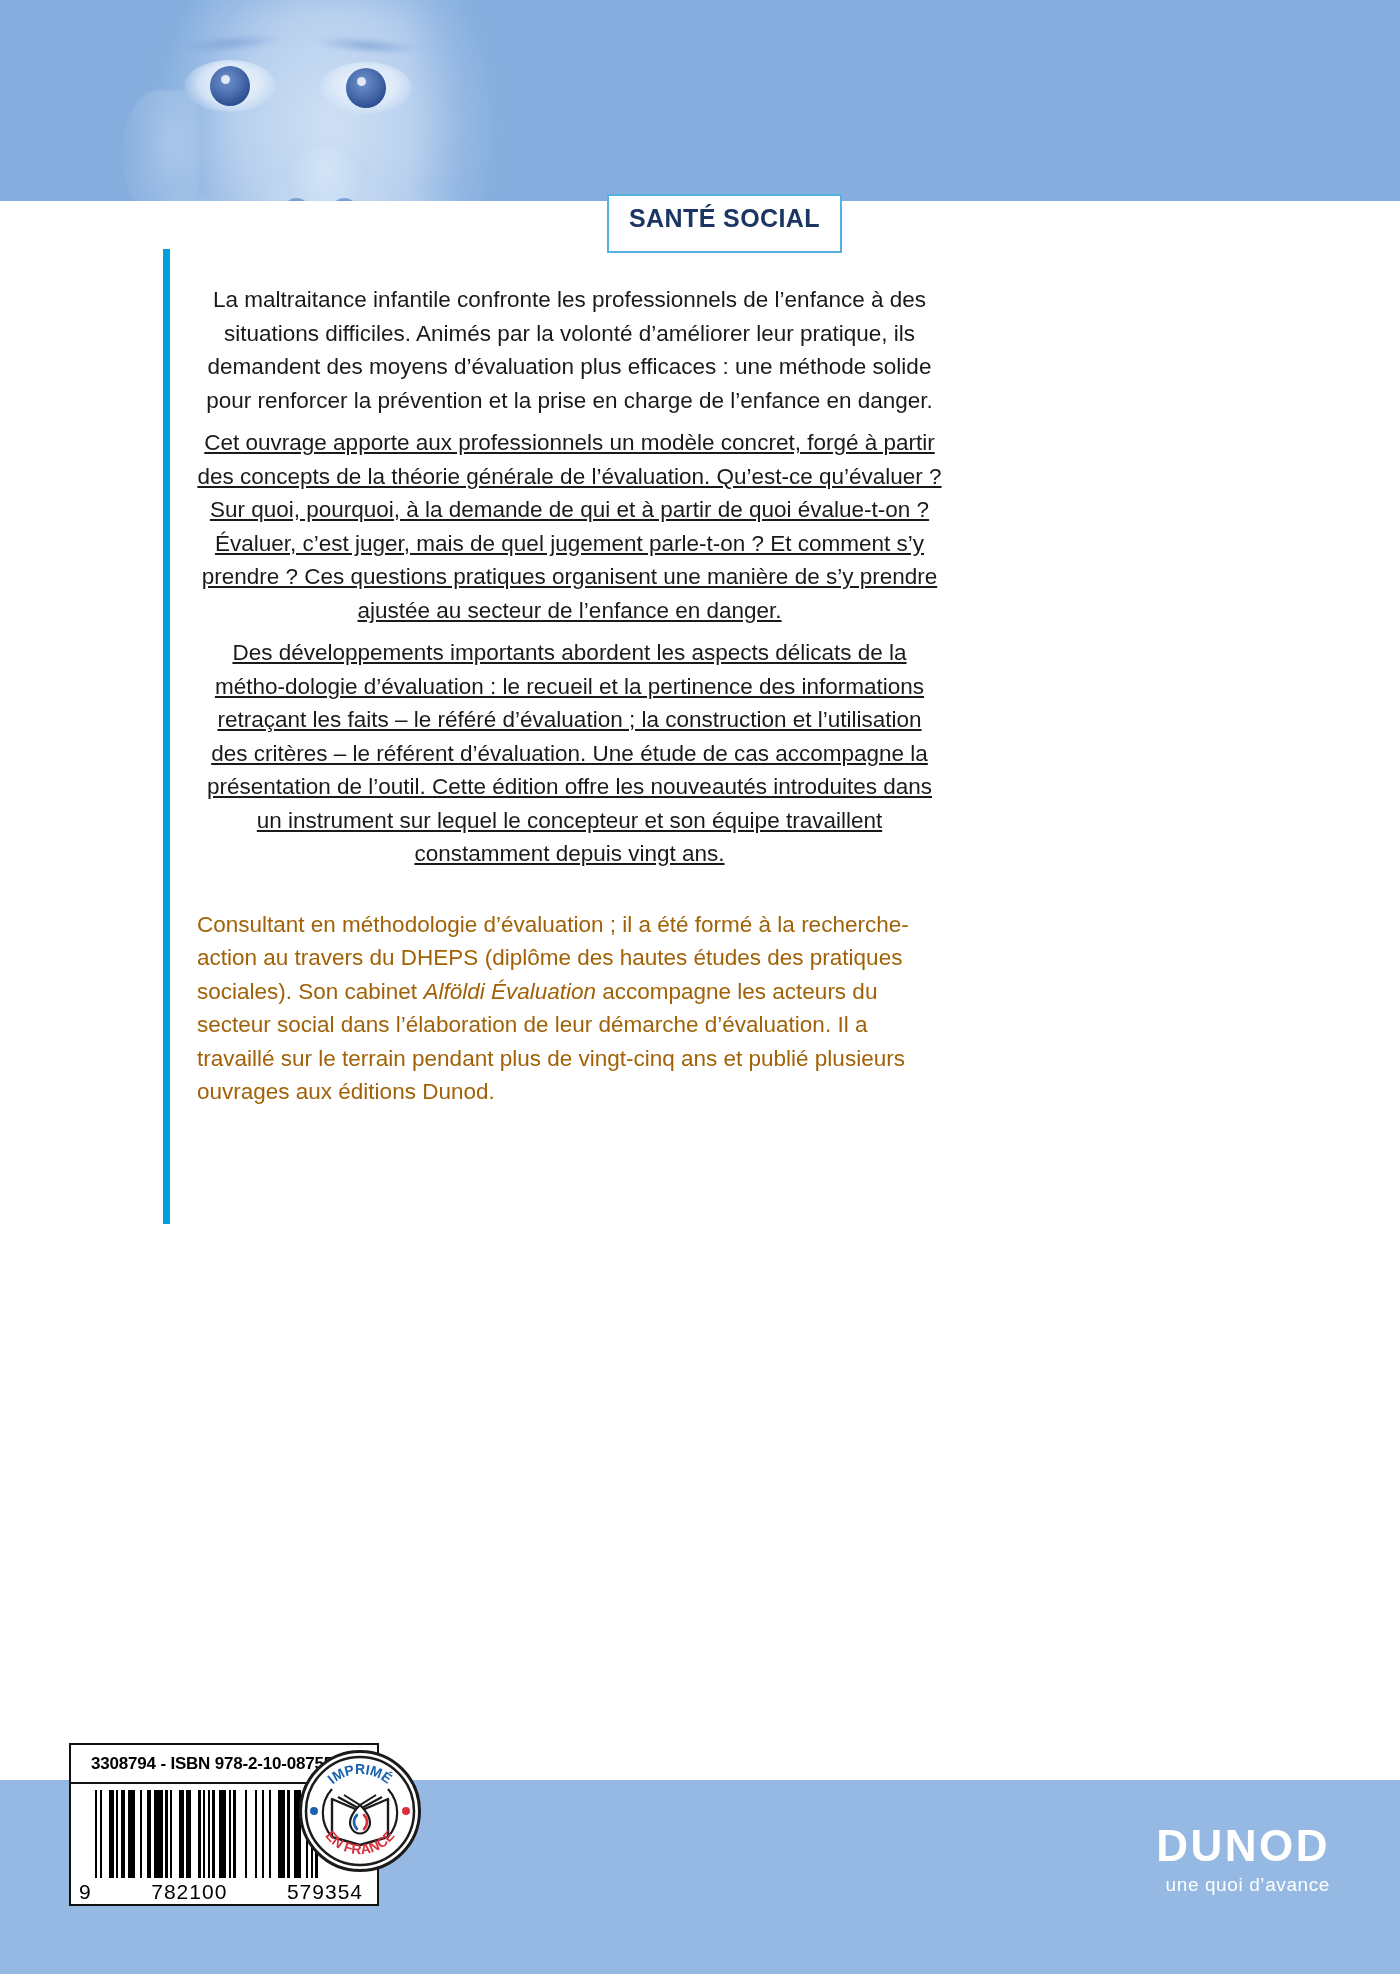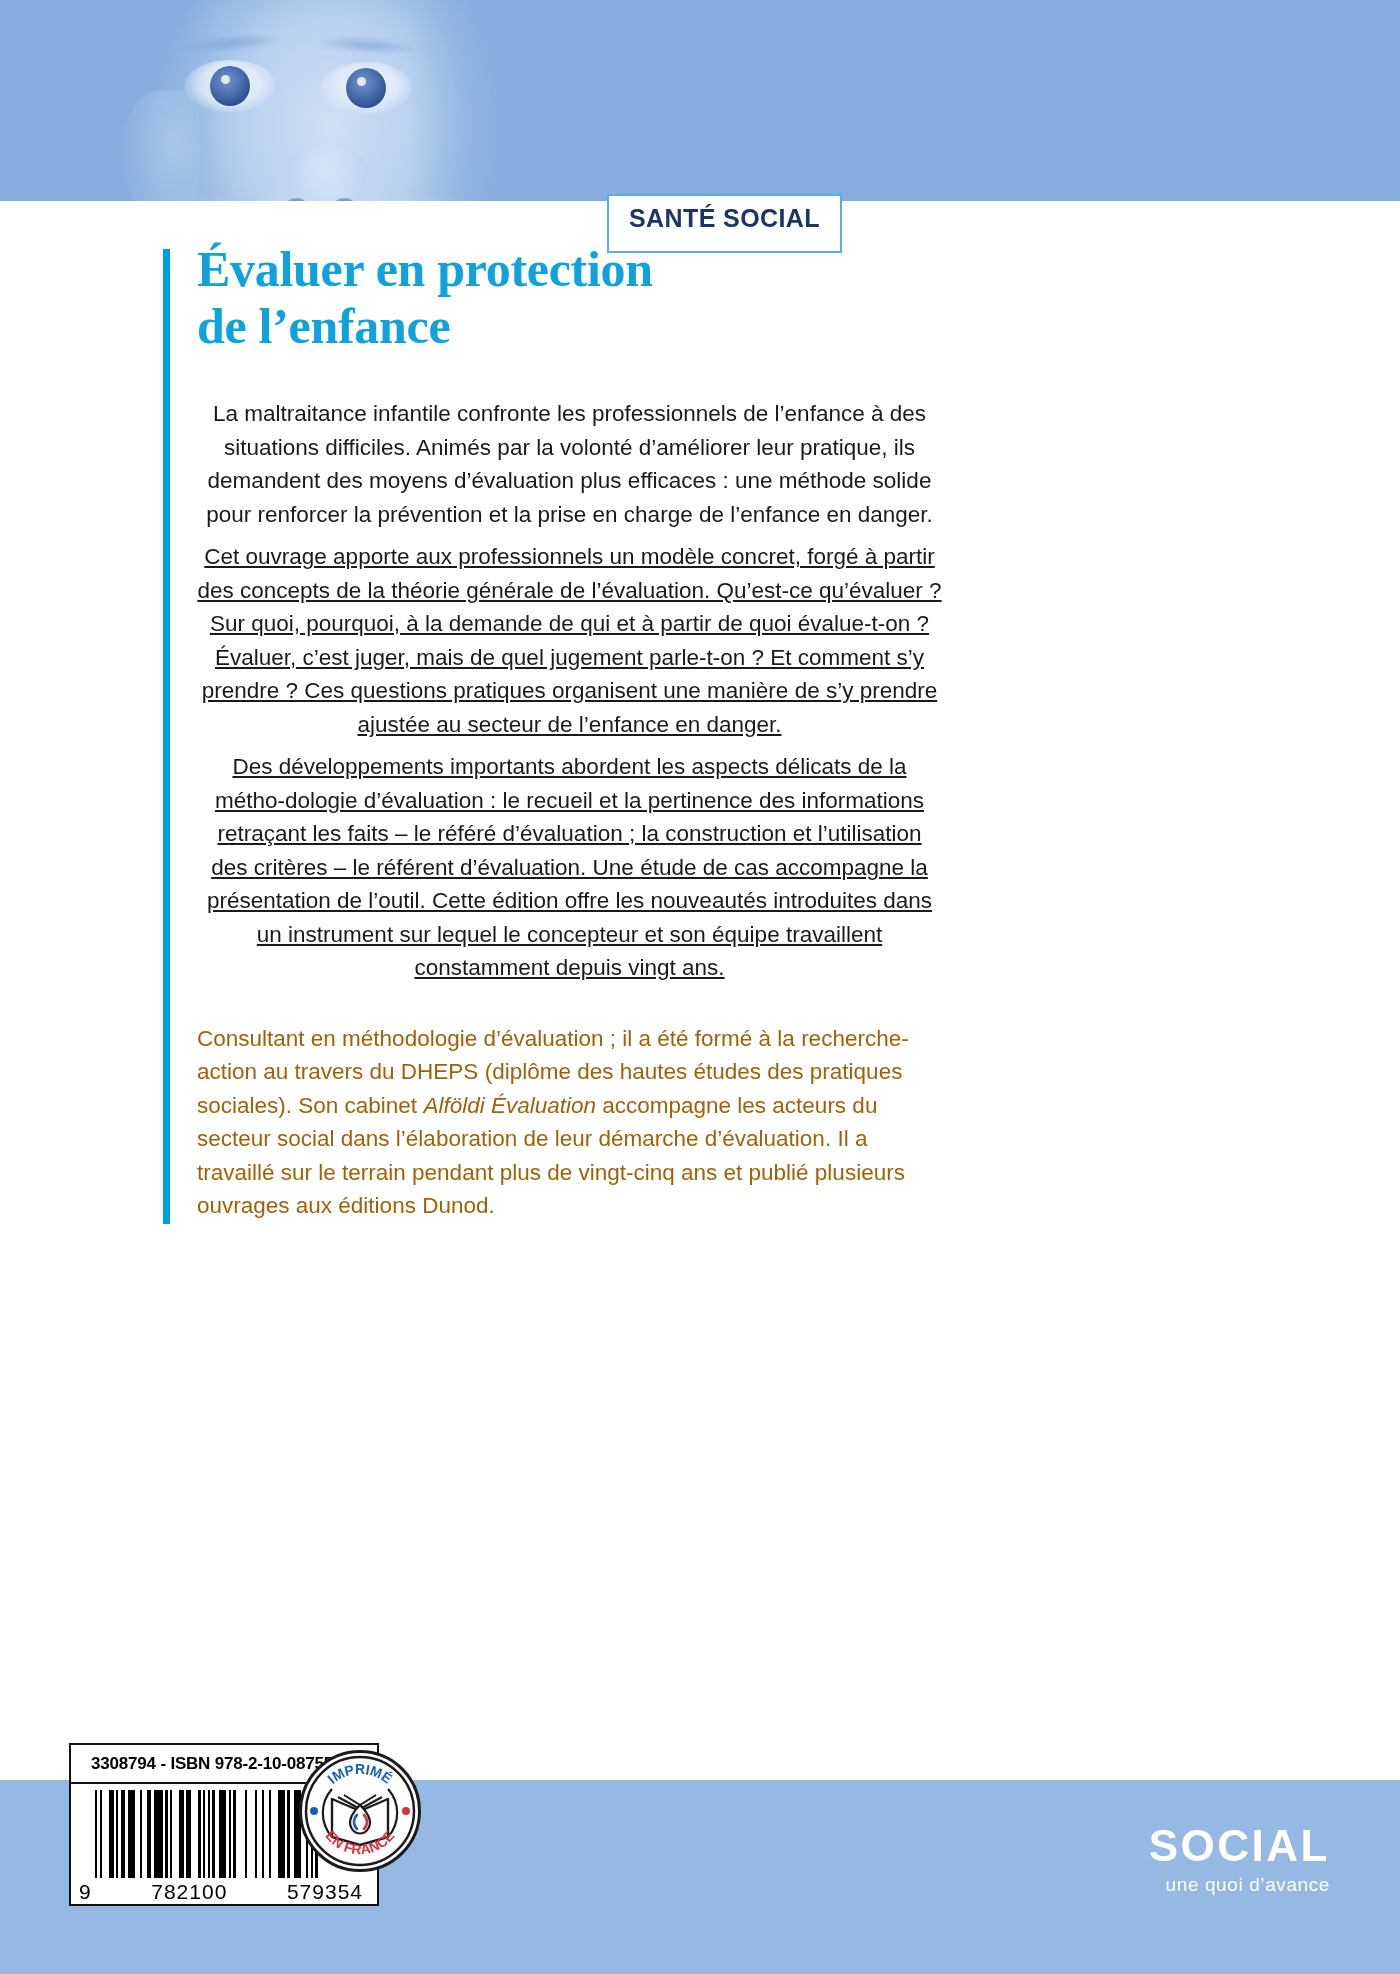--- a/index.html
+++ b/index.html
@@ -272,24 +272,20 @@
 
   <div class="badge">
     <div class="badge-text">SANTÉ SOCIAL</div>
   </div>
 
   <div class="content">
     <div class="accent-bar"></div>
 
     <div class="inner">
 
-      <h1 class="title">
-        <span class="title-line">Évaluer en protection</span>
-        <span class="title-line">de l’enfance</span>
-      </h1>
 
       <div class="blurb">
         <p>La maltraitance infantile confronte les professionnels de l’enfance à des situations difficiles. Animés par la volonté d’améliorer leur pratique, ils demandent des moyens d’évaluation plus efficaces : une méthode solide pour renforcer la prévention et la prise en charge de l’enfance en danger.</p>
         <p>Cet ouvrage apporte aux professionnels un modèle concret, forgé à partir des concepts de la théorie générale de l’évaluation. Qu’est-ce qu’évaluer ? Sur quoi, pourquoi, à la demande de qui et à partir de quoi évalue-t-on ? Évaluer, c’est juger, mais de quel jugement parle-t-on ? Et comment s’y prendre ? Ces questions pratiques organisent une manière de s’y prendre ajustée au secteur de l’enfance en danger.</p>
         <p>Des développements importants abordent les aspects délicats de la métho-dologie d’évaluation : le recueil et la pertinence des informations retraçant les faits – le référé d’évaluation ; la construction et l’utilisation des critères – le référent d’évaluation. Une étude de cas accompagne la présentation de l’outil. Cette édition offre les nouveautés introduites dans un instrument sur lequel le concepteur et son équipe travaillent constamment depuis vingt ans.</p>
       </div>
 
       <div class="author-block">
         <div class="author-bio"><span>Consultant en méthodologie d’évaluation ; il a été formé à la recherche-action au travers du DHEPS (diplôme des hautes études des pratiques sociales). Son cabinet </span><em>Alföldi Évaluation</em><span> accompagne les acteurs du secteur social dans l’élaboration de leur démarche d’évaluation. Il a travaillé sur le terrain pendant plus de vingt-cinq ans et publié plusieurs ouvrages aux éditions Dunod.</span></div>
       </div>
@@ -394,17 +390,17 @@
       <text font-family="Liberation Sans, sans-serif" font-size="14" font-weight="bold" fill="#1a62b0">
         <textPath href="#arcTop" startOffset="50%" text-anchor="middle" id="stampTop">IMPRIMÉ</textPath>
       </text>
       <text font-family="Liberation Sans, sans-serif" font-size="14" font-weight="bold" fill="#d9303a">
         <textPath href="#arcBot" startOffset="50%" text-anchor="middle" id="stampBot">EN FRANCE</textPath>
       </text>
     </svg>
   </div>
 
   <div class="dunod">
-    <div class="dunod-word">SOCIAL</div>
+    <div class="dunod-word">DUNOD</div>
     <div class="dunod-tag">une quoi d’avance</div>
   </div>
 
 </div>
 
 </body></html>

